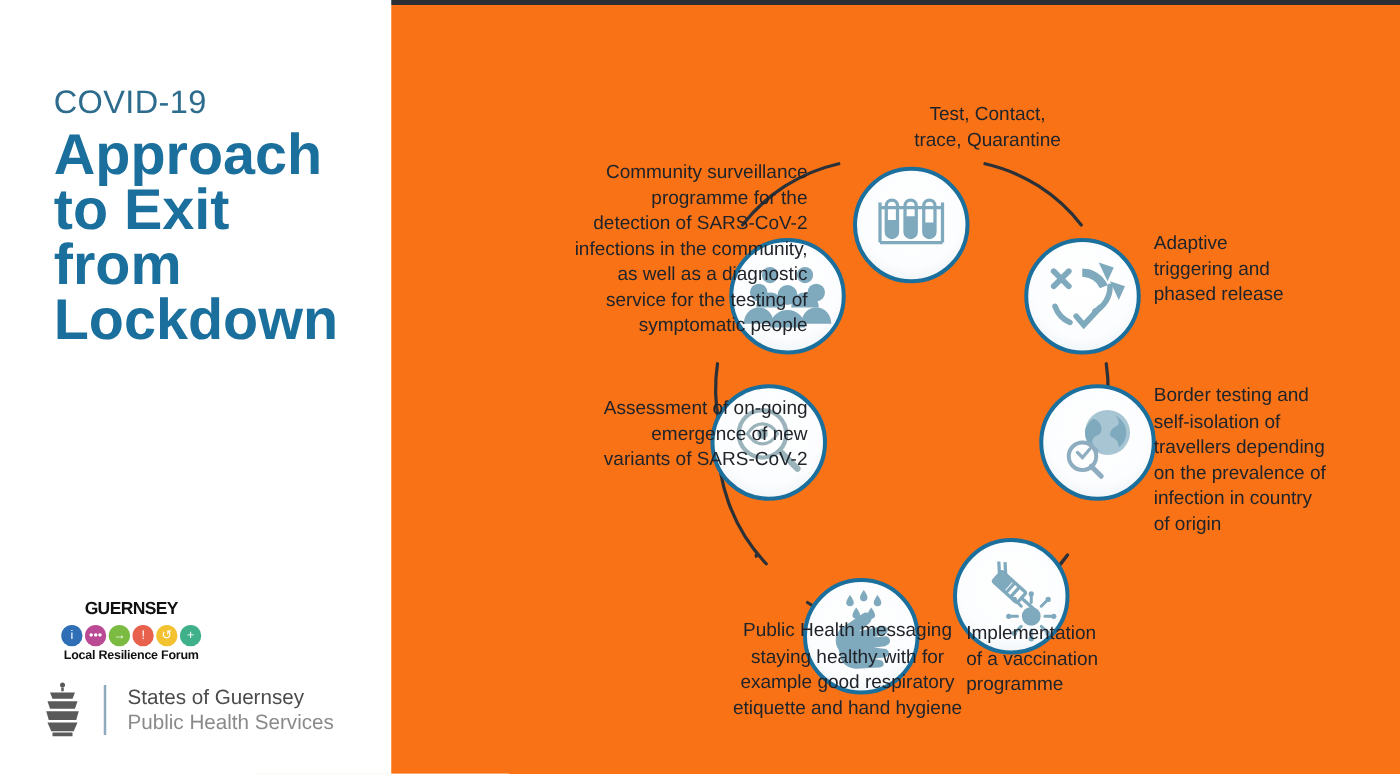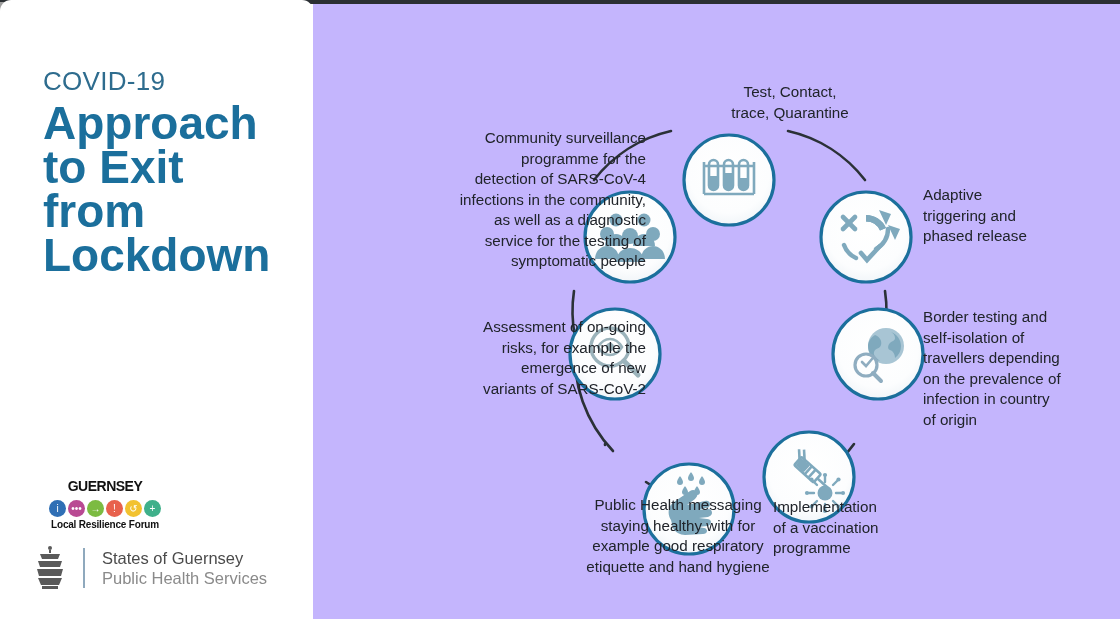--- a/index.html
+++ b/index.html
@@ -23,21 +23,21 @@
     position:absolute;left:0;top:2px;width:155px;height:34px;
     background:#9d9d9d;
     display:flex;align-items:center;justify-content:center;
   }
   .slide-badge span{
     color:#ffffff;font-size:14.5px;letter-spacing:1.1px;
     font-family:"Liberation Sans", sans-serif;
   }
 
   
-  .left-col{position:absolute;left:0;top:0;width:313px;height:619px;background:#fff;border-radius:11px;}
+  .left-col{position:absolute;left:0;top:0;width:313px;height:619px;background:#fff;}
   .kicker{
     position:absolute;left:43px;top:66px;
     font-size:26px;color:#2e6c8e;letter-spacing:.3px;
     font-family:"Liberation Sans", sans-serif;
   }
   .headline{
     position:absolute;left:43px;top:101px;width:250px;
     font-size:46px;line-height:44px;font-weight:bold;color:#1b6f9c;
     font-family:"Liberation Sans", sans-serif;
   }
@@ -61,21 +61,21 @@
   .logo-sog{position:absolute;left:34px;top:545px;display:flex;align-items:center;gap:17px;}
   .sog-crest{width:32px;height:46px;}
   .sog-rule{width:2px;height:40px;background:#8fa9bd;}
   .sog-text{line-height:20px;}
   .sog-l1{font-size:16.5px;color:#4b4b4b;font-family:"Liberation Sans", sans-serif;}
   .sog-l2{font-size:16.5px;color:#8a8a8a;font-family:"Liberation Sans", sans-serif;}
 
   
   .panel{
     position:absolute;left:313px;top:4px;width:807px;height:615px;
-    background:#c4b5fd;
+    background:#f97316;
   }
   .diagram{position:absolute;left:0;top:0;width:807px;height:615px;}
 
   
   .lbl{
     position:absolute;
     font-size:15.2px;line-height:20.5px;color:#20242a;
     font-family:"Liberation Sans", sans-serif;
   }
   .lbl.r{text-align:right;}
@@ -296,30 +296,29 @@
     </svg>
 
     <div class="lbl c lbl-top">
       <div>Test, Contact,</div>
       <div>trace, Quarantine</div>
     </div>
 
     <div class="lbl r lbl-community">
       <div>Community surveillance</div>
       <div>programme for the</div>
-      <div>detection of SARS-CoV-4</div>
+      <div>detection of SARS-CoV-2</div>
       <div>infections in the community,</div>
       <div>as well as a diagnostic</div>
       <div>service for the testing of</div>
       <div>symptomatic people</div>
     </div>
 
     <div class="lbl r lbl-assessment">
       <div>Assessment of on-going</div>
-      <div>risks, for example the</div>
       <div>emergence of new</div>
       <div>variants of SARS-CoV-2</div>
     </div>
 
     <div class="lbl c lbl-public">
       <div>Public Health messaging</div>
       <div>staying healthy with for</div>
       <div>example good respiratory</div>
       <div>etiquette and hand hygiene</div>
     </div>

